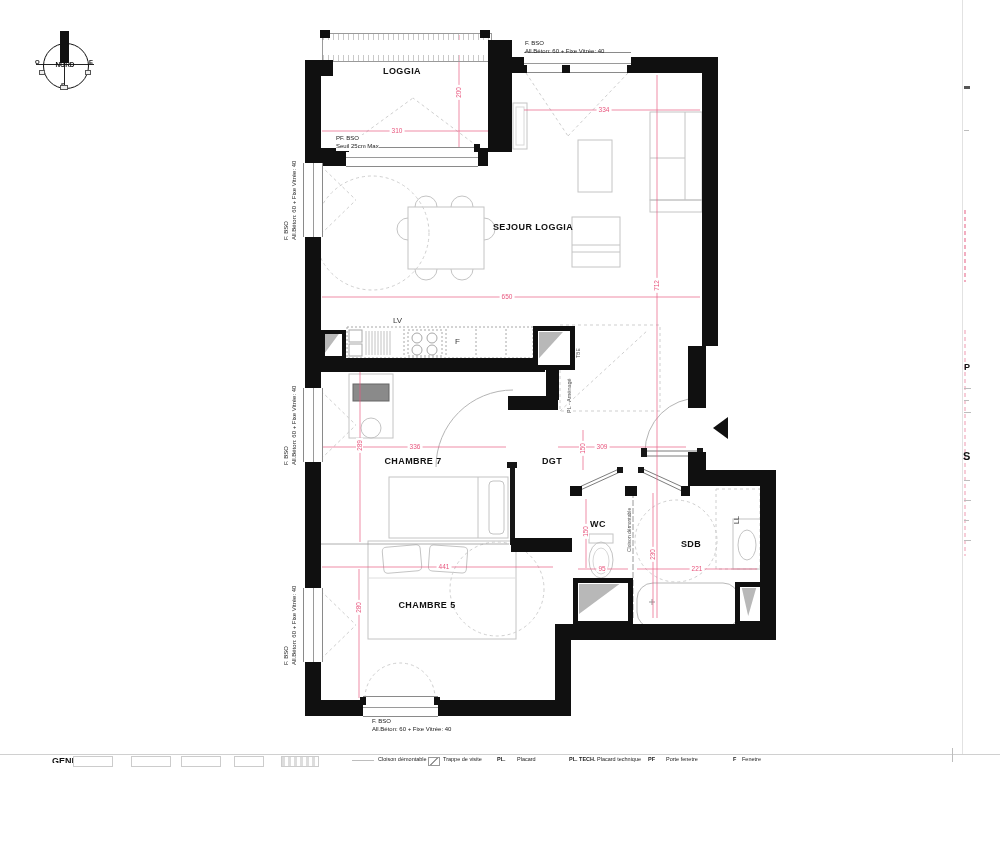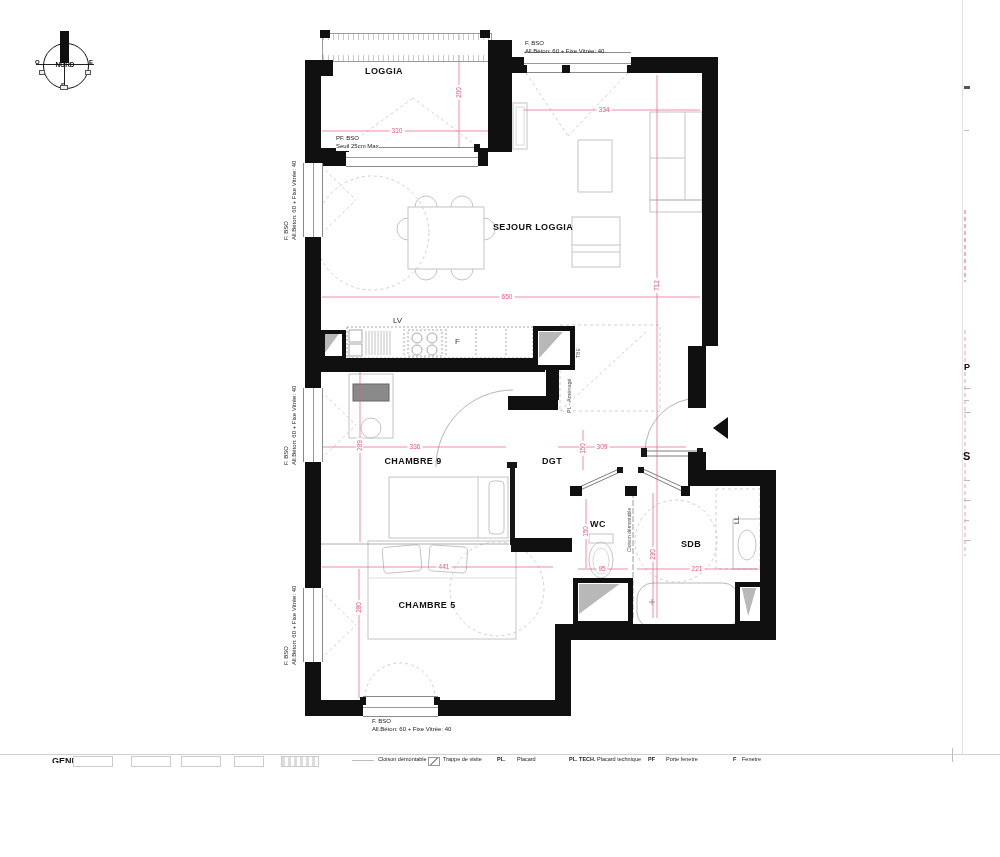--- a/index.html
+++ b/index.html
@@ -213,23 +213,23 @@
   <div class="win-h" style="left:346px;top:147px;width:132px;height:18px"></div>
   <div class="win-h" style="left:363px;top:696px;width:75px;height:19px"></div>
   <div class="hinge" style="left:521px;top:65px;width:6px;height:8px"></div>
   <div class="hinge" style="left:562px;top:65px;width:8px;height:8px"></div>
   <div class="hinge" style="left:627px;top:65px;width:6px;height:8px"></div>
   <div class="hinge" style="left:343px;top:144px;width:6px;height:8px"></div>
   <div class="hinge" style="left:474px;top:144px;width:6px;height:8px"></div>
   <div class="hinge" style="left:360px;top:697px;width:6px;height:8px"></div>
   <div class="hinge" style="left:434px;top:697px;width:6px;height:8px"></div>
 
-  <div class="room-label" style="left:384px;top:66px">LOGGIA</div>
+  <div class="room-label" style="left:402px;top:66px">LOGGIA</div>
   <div class="room-label" style="left:533px;top:222px">SEJOUR LOGGIA</div>
-  <div class="room-label" style="left:413px;top:456px">CHAMBRE 9</div>
+  <div class="room-label" style="left:413px;top:456px">CHAMBRE 7</div>
   <div class="room-label" style="left:552px;top:456px">DGT</div>
   <div class="room-label" style="left:598px;top:519px">WC</div>
   <div class="room-label" style="left:691px;top:539px">SDB</div>
   <div class="room-label" style="left:427px;top:600px">CHAMBRE 5</div>
 
   <div class="fix-label" style="left:393px;top:316px">LV</div>
   <div class="fix-label" style="left:455px;top:337px">F</div>
   <div class="vtext" style="left:575px;top:358px;font-size:5px">TBE</div>
   <div class="vtext" style="left:566px;top:413px">PL - Aménagé</div>
   <div class="vtext" style="left:626px;top:552px;font-size:5px">Cloison démontable</div>

